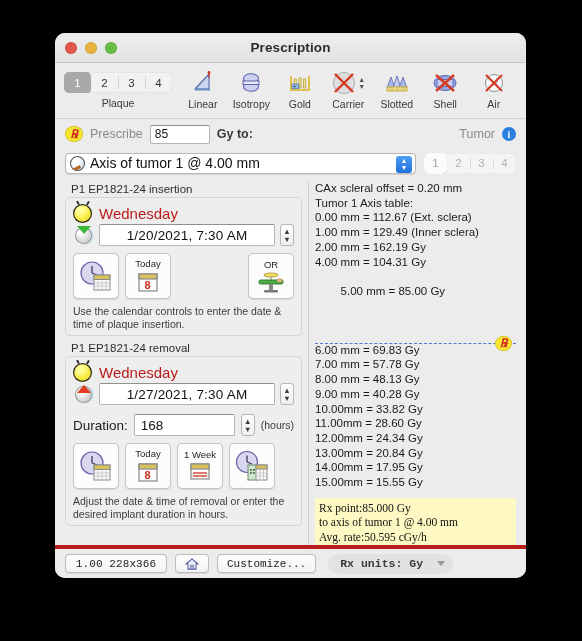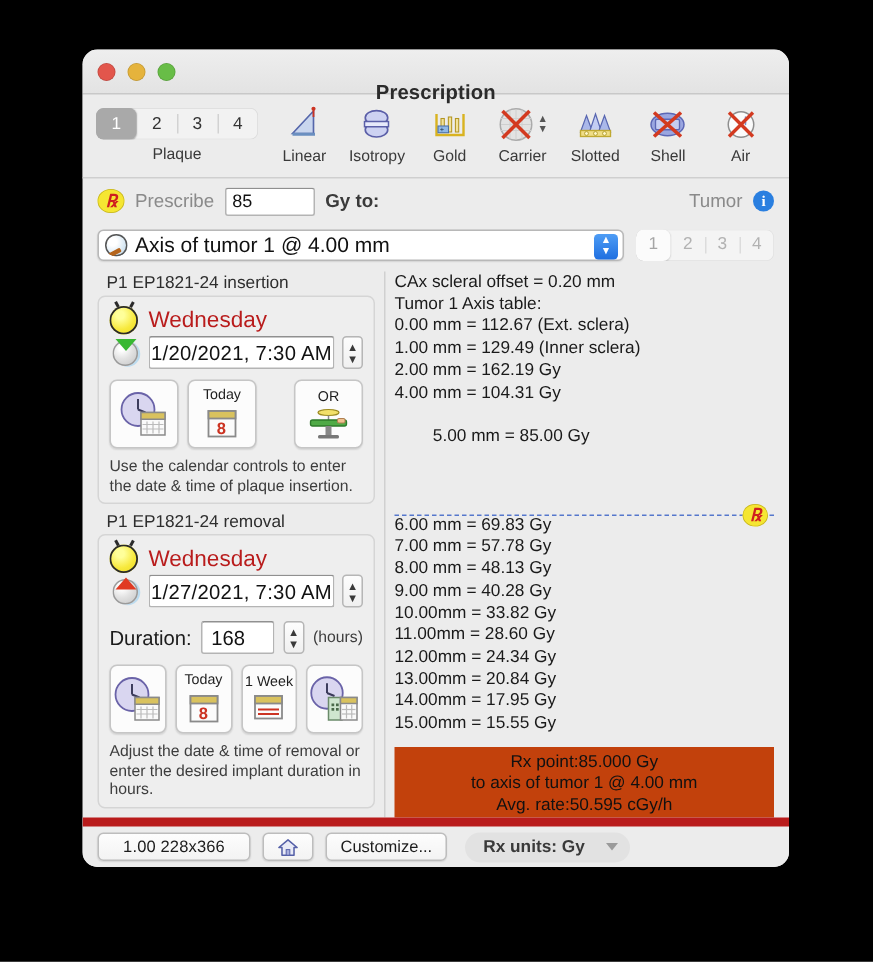--- a/index.html
+++ b/index.html
@@ -32,21 +32,21 @@
     border-bottom: 1px solid #c8c8c8;
     position: relative;
     flex: 0 0 auto;
   }
   #traffic { position: absolute; left: 10px; top: 9px; display: flex; gap: 8px; }
   .tl { width: 12px; height: 12px; border-radius: 50%; }
   .tl.red    { background: #e2564c; box-shadow: inset 0 0 0 0.5px rgba(0,0,0,0.16); }
   .tl.yellow { background: #e5b33c; box-shadow: inset 0 0 0 0.5px rgba(0,0,0,0.16); }
   .tl.green  { background: #68bd47; box-shadow: inset 0 0 0 0.5px rgba(0,0,0,0.16); }
   #win-title {
-    position: absolute; left: 0; right: 0; top: 21px;
+    position: absolute; left: 0; right: 0; top: 7px;
     text-align: center;
     font-size: 13.5px; font-weight: bold; color: #2b2b2b;
     letter-spacing: 0.1px;
   }
 
   
   #toolbar {
     height: 56px;
     background: #ececec;
     border-bottom: 1px solid #cfcfcf;
@@ -194,21 +194,21 @@
   .seg-disabled .cell.sel + .cell::before { background: transparent; }
 
   
   #content {
     flex: 1 1 auto;
     display: flex;
     padding: 4px 10px 0 10px;
     gap: 6px;
     min-height: 0;
   }
-  #left-col { width: 185px; flex: 0 0 auto; }
+  #left-col { width: 237px; flex: 0 0 auto; }
   #right-col {
     flex: 1 1 auto;
     background: #ececec;
     border-left: 1px solid #d0d0d0;
     padding-left: 6px;
     min-width: 0;
   }
 
   .grp-title { font-size: 11.5px; color: #2e2e2e; margin: 2px 0 2px 6px; }
   .grp-box {
@@ -301,36 +301,37 @@
   #rx-row { position: relative; }
   #rx-dash {
     position: absolute; left: 0; right: 0; bottom: -1px;
     border-bottom: 1.5px dashed #5577cc;
   }
   #rx-row .rx-badge {
     position: absolute; right: 4px; bottom: -8px;
     width: 17px; height: 15px;
   }
   #greenbox {
-    background: #c2410c;
+    background: #fef9c3;
     margin-top: 8px;
     padding: 3px 4px 4px 4px;
-    text-align: center;
+    font-family: Liberation Serif, serif;
   }
   #greenbox div { font-size: 11.5px; color: #111; line-height: 14.5px; }
   #summary { text-align: center; margin-top: 5px; }
   #summary div { font-size: 11.5px; color: #111; line-height: 14.8px; }
 
   
   #bottombar {
     height: 33px; flex: 0 0 auto;
-    border-top: 6px solid #b91c1c;
+    border-top: 4px solid #b91c1c;
     display: flex; align-items: center;
     padding: 0 10px; gap: 8px;
     background: #ececec;
+    font-family: Liberation Mono, monospace;
   }
   .bb-btn {
     height: 19px;
     background: linear-gradient(#fdfdfd, #f3f3f3);
     border: 0.5px solid #bdbdbd;
     border-radius: 4px;
     box-shadow: 0 0.5px 1px rgba(0,0,0,0.10);
     display: flex; align-items: center; justify-content: center;
     font-size: 11px; color: #1c1c1c;
     padding: 0 9px;

